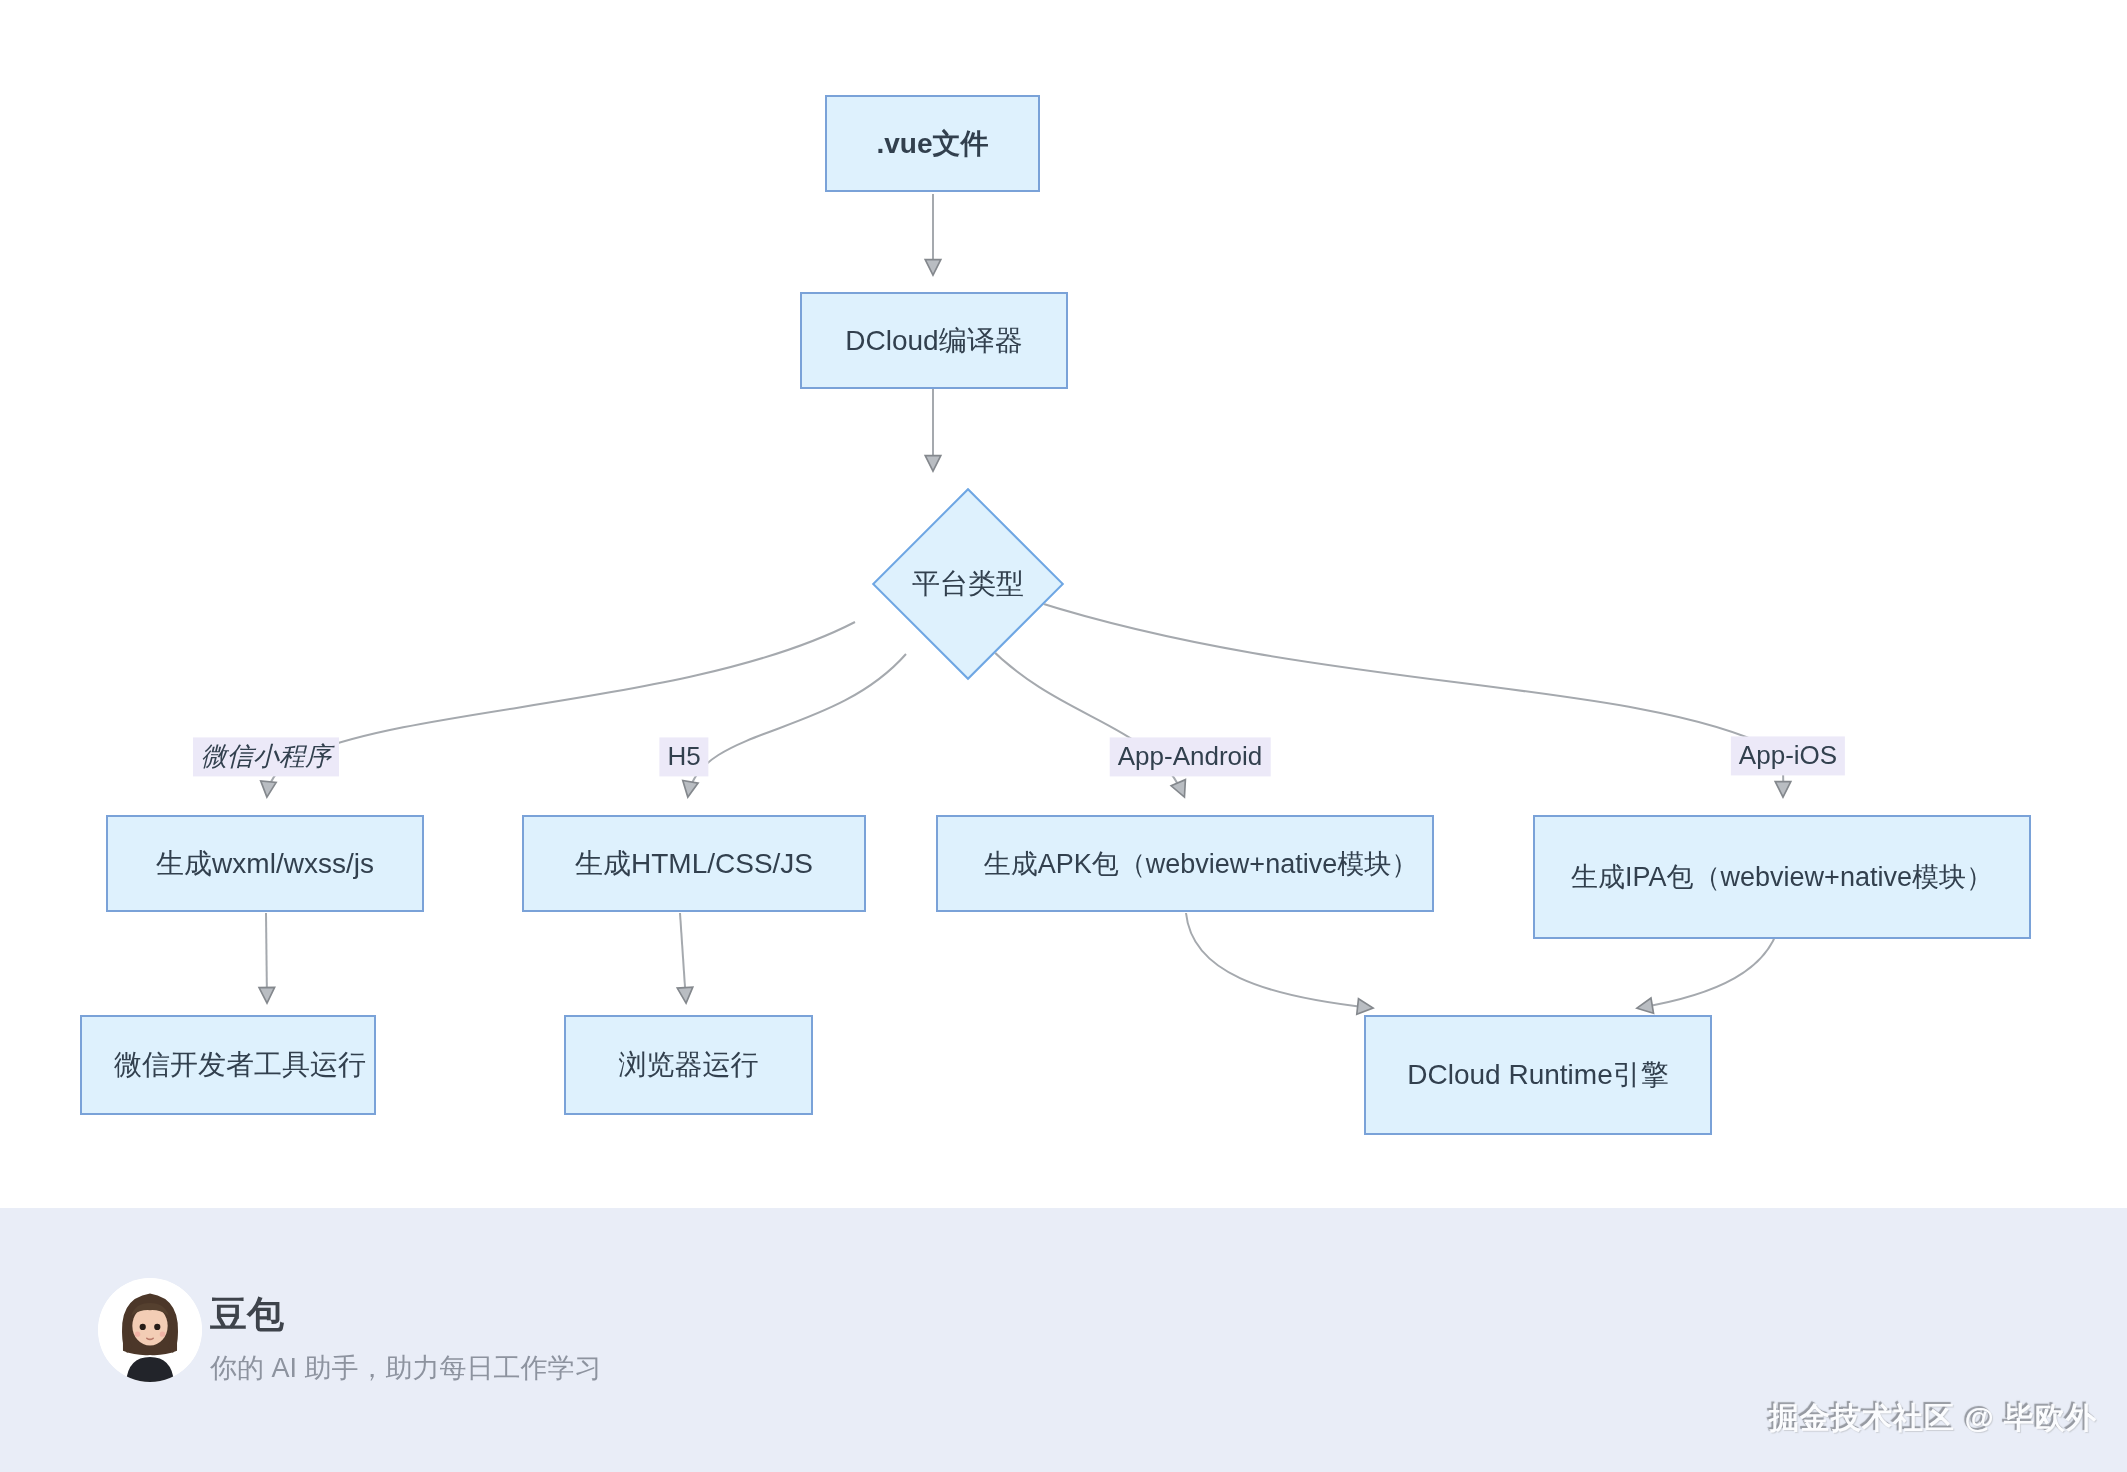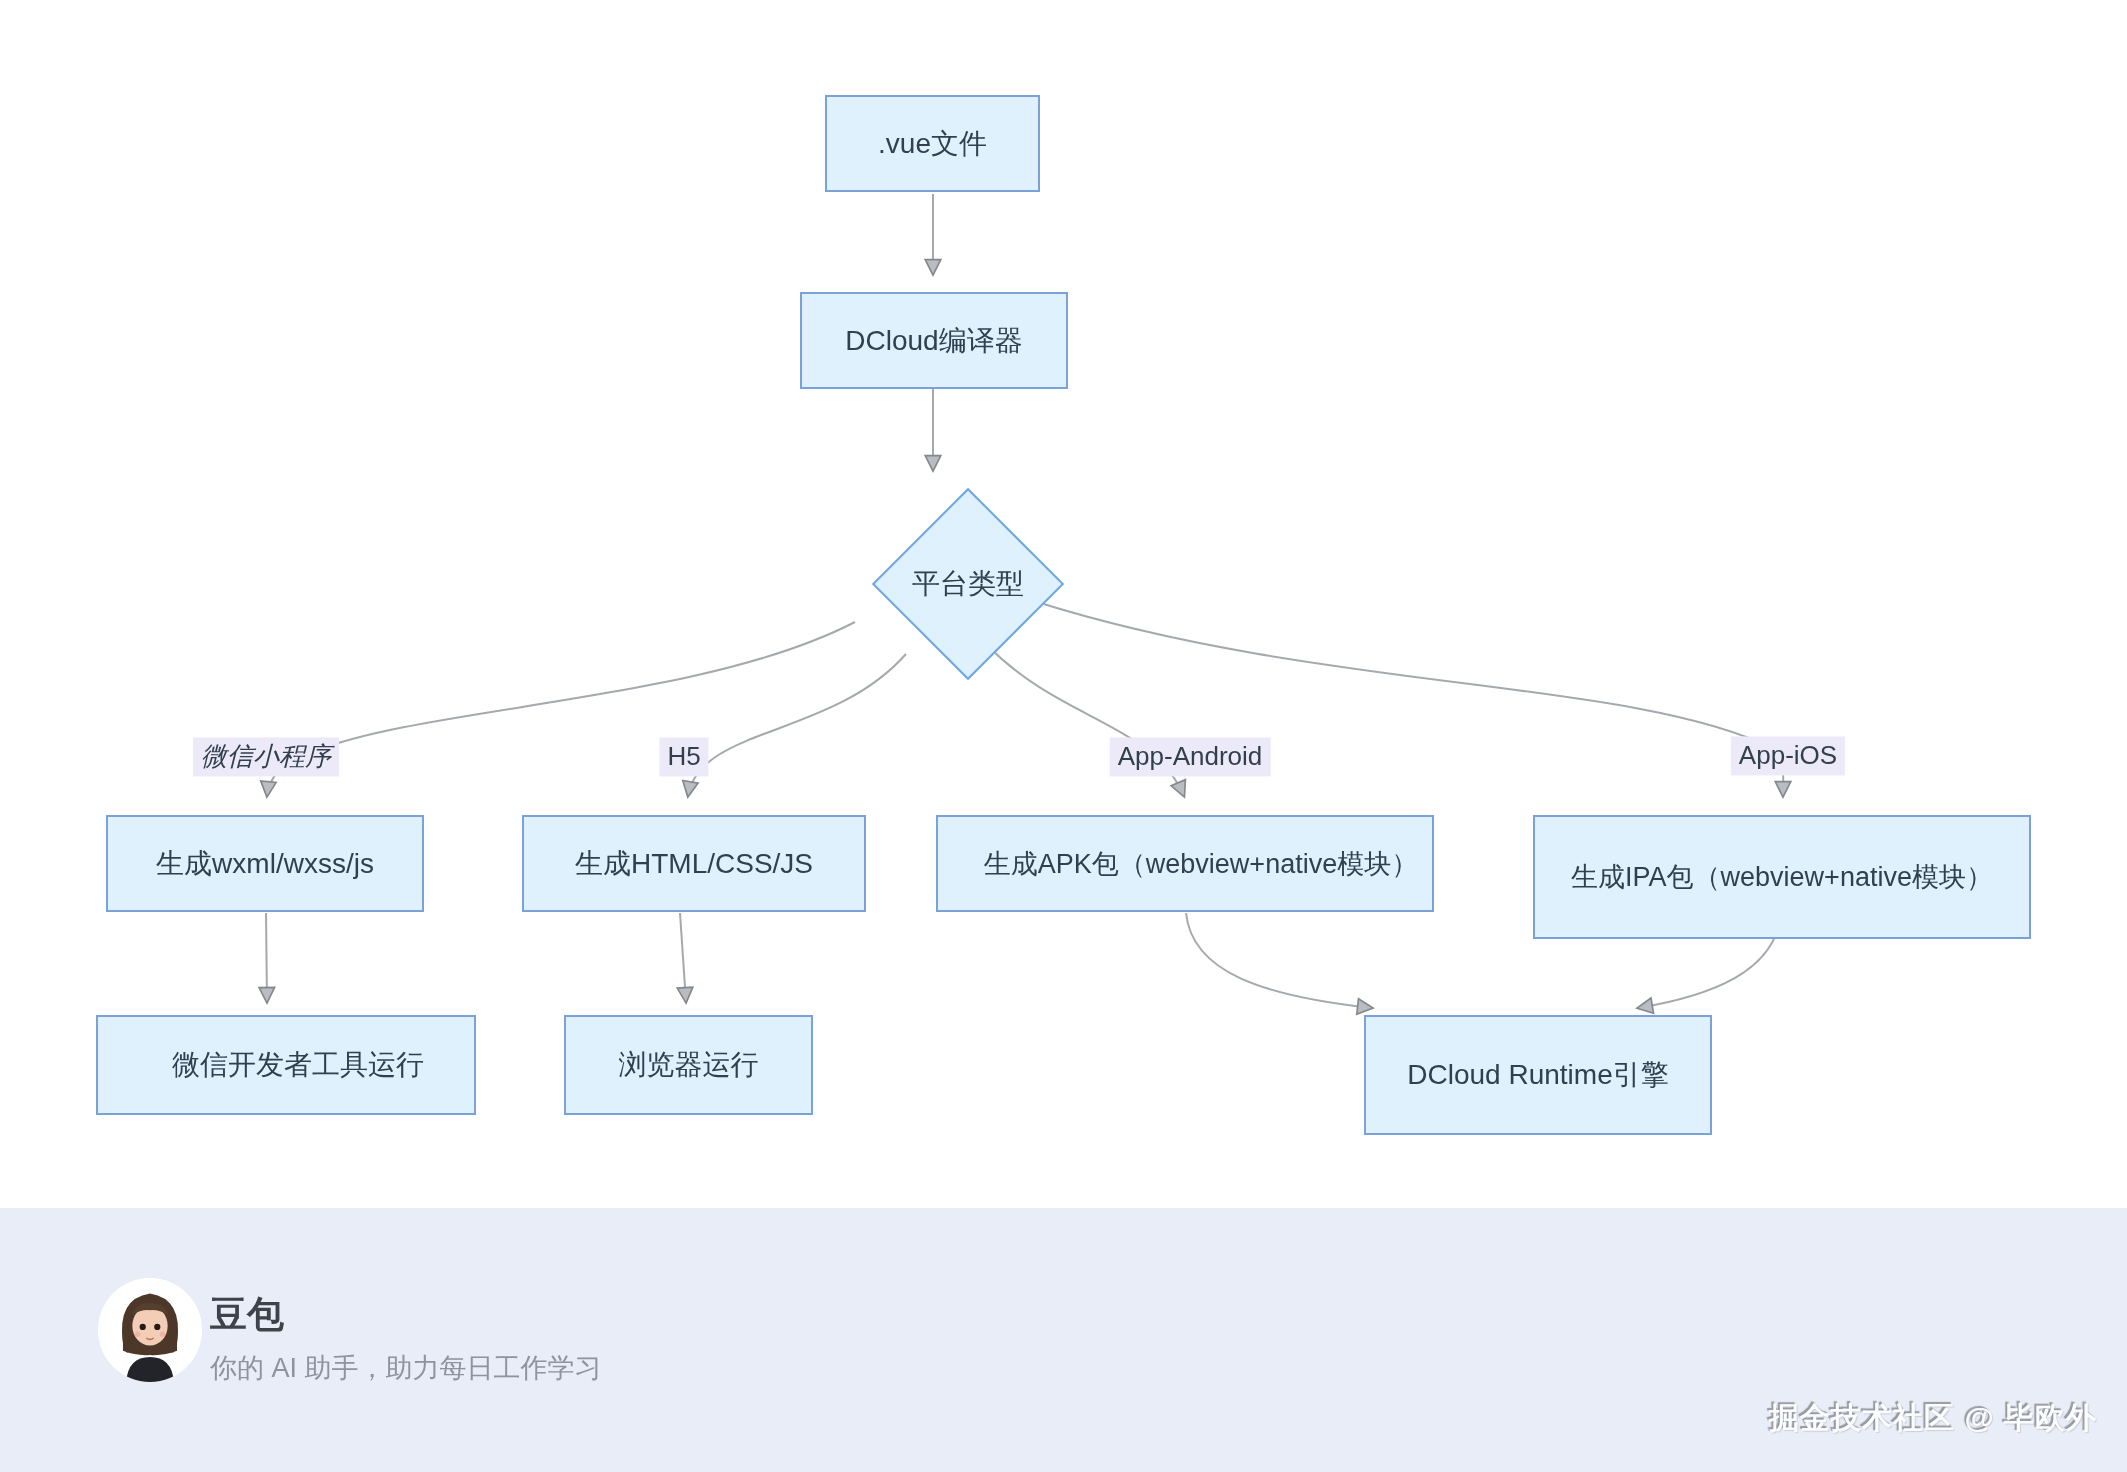--- a/index.html
+++ b/index.html
@@ -73,40 +73,40 @@
     <path d="M906,654 C832,738 700,726 688,796" marker-end="url(#arw)"></path>
     <path d="M987,645 C1062,722 1152,722 1184,796" marker-end="url(#arw)"></path>
     <path d="M1034,601 C1320,692 1630,678 1772,748 C1786,757 1783,776 1783,796" marker-end="url(#arw)"></path>
     <path d="M266,913 L267,1002" marker-end="url(#arw)"></path>
     <path d="M680,913 L686,1002" marker-end="url(#arw)"></path>
     <path d="M1186,913 C1192,972 1262,996 1372,1008" marker-end="url(#arw)"></path>
     <path d="M1781,913 C1776,972 1710,996 1638,1008" marker-end="url(#arw)"></path>
   </g>
 </svg>
 
-<div class="node" style="left:825px;top:95px;width:215px;height:97px;">.vue文件</div>
+<div class="node" style="left:825px;top:95px;width:215px;height:97px;font-weight:bold;">.vue文件</div>
 
 <div class="node" style="left:800px;top:292px;width:268px;height:97px;">DCloud编译器</div>
 
 <div class="diamond" style="left:900px;top:516px;width:136px;height:136px;text-align:center;">
   <div class="diamond-bg"></div>
   <div class="diamond-label">平台类型</div>
 </div>
 
 <div class="edge-label" style="left:266px;top:757px;font-style:italic;">微信小程序</div>
 <div class="edge-label" style="left:684px;top:757px;">H5</div>
 <div class="edge-label" style="left:1190px;top:757px;">App-Android</div>
 <div class="edge-label" style="left:1788px;top:756px;">App-iOS</div>
 
 <div class="node" style="left:106px;top:815px;width:318px;height:97px;">生成wxml/wxss/js</div>
 <div class="node" style="left:522px;top:815px;width:344px;height:97px;">生成HTML/CSS/JS</div>
 <div class="node" style="left:936px;top:815px;width:498px;height:97px;font-size:27px;padding-left:32px;">生成APK包（webview+native模块）</div>
 <div class="node" style="left:1533px;top:815px;width:498px;height:124px;font-size:27px;">生成IPA包（webview+native模块）</div>
 
-<div class="node" style="left:96px;top:1015px;width:380px;height:100px;padding-left:24px;">微信开发者工具运行</div>
+<div class="node" style="left:80px;top:1015px;width:296px;height:100px;padding-left:24px;">微信开发者工具运行</div>
 <div class="node" style="left:564px;top:1015px;width:249px;height:100px;">浏览器运行</div>
 <div class="node" style="left:1331px;top:1015px;width:348px;height:120px;margin-left:33px;">DCloud Runtime引擎</div>
 
 <div class="footer"></div>
 
 <div class="avatar">
   <svg viewBox="0 0 100 100" width="104" height="104">
     <circle cx="50" cy="50" r="50" fill="#ffffff"></circle>
     <path d="M24,62 Q18,20 50,15 Q82,20 76,62 L76,70 Q63,75 50,74 Q37,75 24,70 Z" fill="#4c3729"></path>
     <ellipse cx="50" cy="46" rx="17" ry="19" fill="#f3cdb5"></ellipse>

